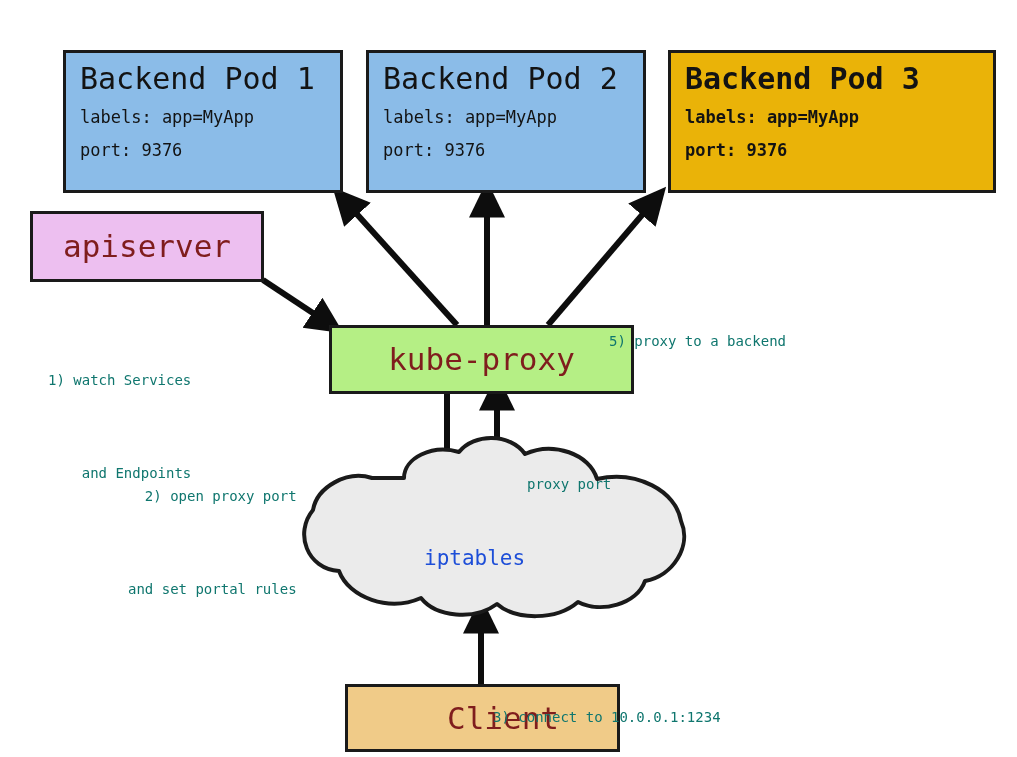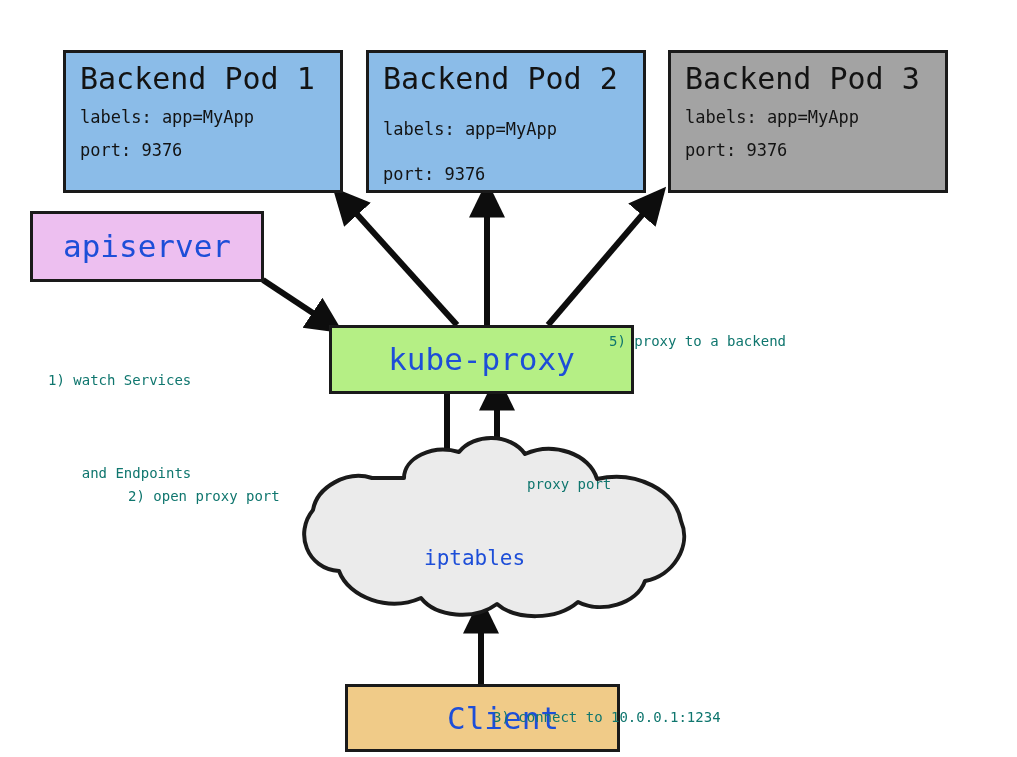--- a/index.html
+++ b/index.html
@@ -44,21 +44,21 @@
     line-height: 33px;
     color: #131313;
     white-space: nowrap;
   }
   .center-box {
     align-items: center;
     justify-content: center;
   }
   .center-box .label {
     font-size: 31px;
-    color: #1d4ed8;
+    color: #7f1d1d;
     white-space: nowrap;
     line-height: 1;
   }
   .cloud-label {
     position: absolute;
     z-index: 4;
     font-size: 21px;
     color: #1d4ed8;
     white-space: nowrap;
     margin-top: 12px;
@@ -133,27 +133,27 @@
   </svg>
 
   <div class="cloud-label" style="left:424px; top:534px;">iptables</div>
 
   <div class="node pod-box" style="left:63px; top:50px; width:280px; height:143px; background:#8bbce8;">
     <div class="pod-title">Backend Pod 1</div>
     <div class="pod-line">labels: app=MyApp</div>
     <div class="pod-line">port: 9376</div>
   </div>
 
-  <div class="node pod-box" style="left:366px; top:50px; width:280px; height:143px; background:#8bbce8;gap:12px;">
+  <div class="node pod-box" style="left:366px; top:50px; width:280px; height:143px; background:#8bbce8;">
     <div class="pod-title">Backend Pod 2</div>
     <div class="pod-line">labels: app=MyApp</div>
     <div class="pod-line">port: 9376</div>
   </div>
 
-  <div class="node pod-box" style="left:668px; top:50px; width:280px; height:143px; background:#a3a3a3;">
+  <div class="node pod-box" style="left:668px; top:50px; width:328px; height:143px; background:#eab308;font-weight:bold;">
     <div class="pod-title">Backend Pod 3</div>
     <div class="pod-line">labels: app=MyApp</div>
     <div class="pod-line">port: 9376</div>
   </div>
 
   <div class="node center-box" style="left:30px; top:211px; width:234px; height:71px; background:#edbff0;">
     <div class="label">apiserver</div>
   </div>
 
   <div class="node center-box" style="left:329px; top:325px; width:305px; height:69px; background:#b5ef85;">
@@ -164,20 +164,21 @@
     <div class="label">Client</div>
   </div>
 
   <div class="note" style="left:48px; top:303px;">
     <div>1) watch Services</div>
     <div>and Endpoints</div>
   </div>
 
   <div class="note" style="left:128px; top:419px;">
     <div>2) open proxy port</div>
+    <div>and set portal rules</div>
   </div>
 
   <div class="note" style="left:493px; top:640px;">
     <div>3) connect to 10.0.0.1:1234</div>
   </div>
 
   <div class="note" style="left:527px; top:407px;">
     <div>proxy port</div>
   </div>
 

